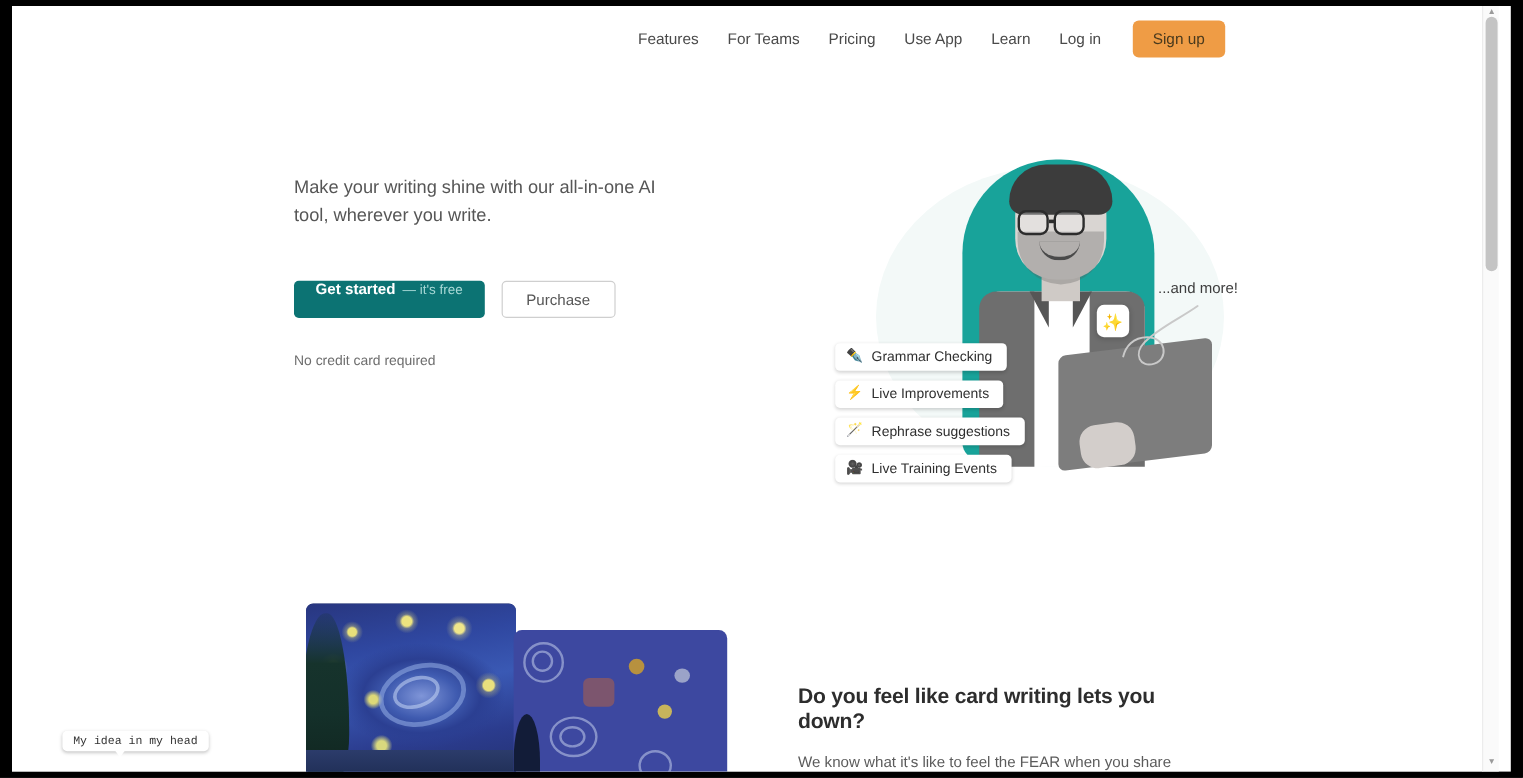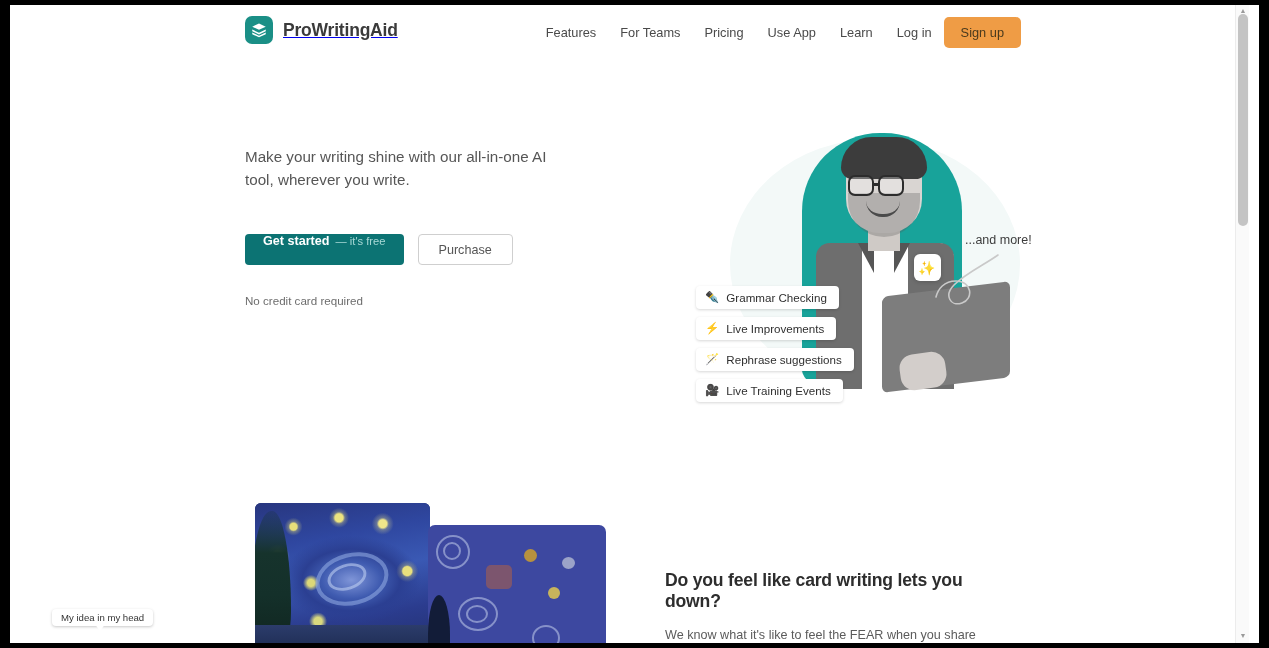--- a/index.html
+++ b/index.html
@@ -79,20 +79,21 @@
   }
   .nav-link {
     font-size: 12.8px;
     color: #4a4a4a;
     text-decoration: none;
     padding: 5px 12px;
     white-space: nowrap;
     cursor: pointer;
   }
   #signup-btn {
+    margin-left: 14px;
     background: #ef9c45;
     color: #4a3a1d;
     font-size: 12.8px;
     border: none;
     border-radius: 5px;
     padding: 8px 17px;
     cursor: pointer;
     font-family: inherit;
     white-space: nowrap;
   }
@@ -419,20 +420,21 @@
     position: absolute;
     left: 42px; top: 118px;
     background: #ffffff;
     border-radius: 4px;
     padding: 3px 9px;
     font-size: 9.6px;
     color: #333333;
     box-shadow: 0 1px 3px rgba(0,0,0,0.22);
     white-space: nowrap;
     z-index: 5;
+    font-family: Liberation Mono, monospace;
   }
   #idea-tail {
     position: absolute;
     left: 84px; top: 132px;
     width: 0; height: 0;
     border-left: 6px solid transparent;
     border-right: 6px solid transparent;
     border-top: 8px solid #ffffff;
     z-index: 5;
   }
@@ -520,30 +522,20 @@
 </style>
 </head>
 <body>
 
 <div id="frame">
 <div id="viewport">
 <div id="page">
 
   <div id="header">
 
-    <a id="brand" href="#">
-      <span id="logo-mark">
-        <svg width="18" height="18" viewBox="0 0 24 24" aria-hidden="true">
-          <path d="M3 7.5 L12 3.2 L21 7.5 L12 11.8 Z" fill="#ffffff"></path>
-          <path d="M3 11.4 L12 15.7 L21 11.4 L21 13.6 L12 17.9 L3 13.6 Z" fill="#ffffff"></path>
-          <path d="M3 15.3 L12 19.6 L21 15.3 L21 17.5 L12 21.8 L3 17.5 Z" fill="#ffffff"></path>
-        </svg>
-      </span>
-      <span id="brand-name">ProWritingAid</span>
-    </a>
 
     <nav id="nav">
       <a class="nav-link" href="#">Features</a>
       <a class="nav-link" href="#">For Teams</a>
       <a class="nav-link" href="#">Pricing</a>
       <a class="nav-link" href="#">Use App</a>
       <a class="nav-link" href="#">Learn</a>
       <a class="nav-link" href="#">Log in</a>
       <button id="signup-btn">Sign up</button>
     </nav>

